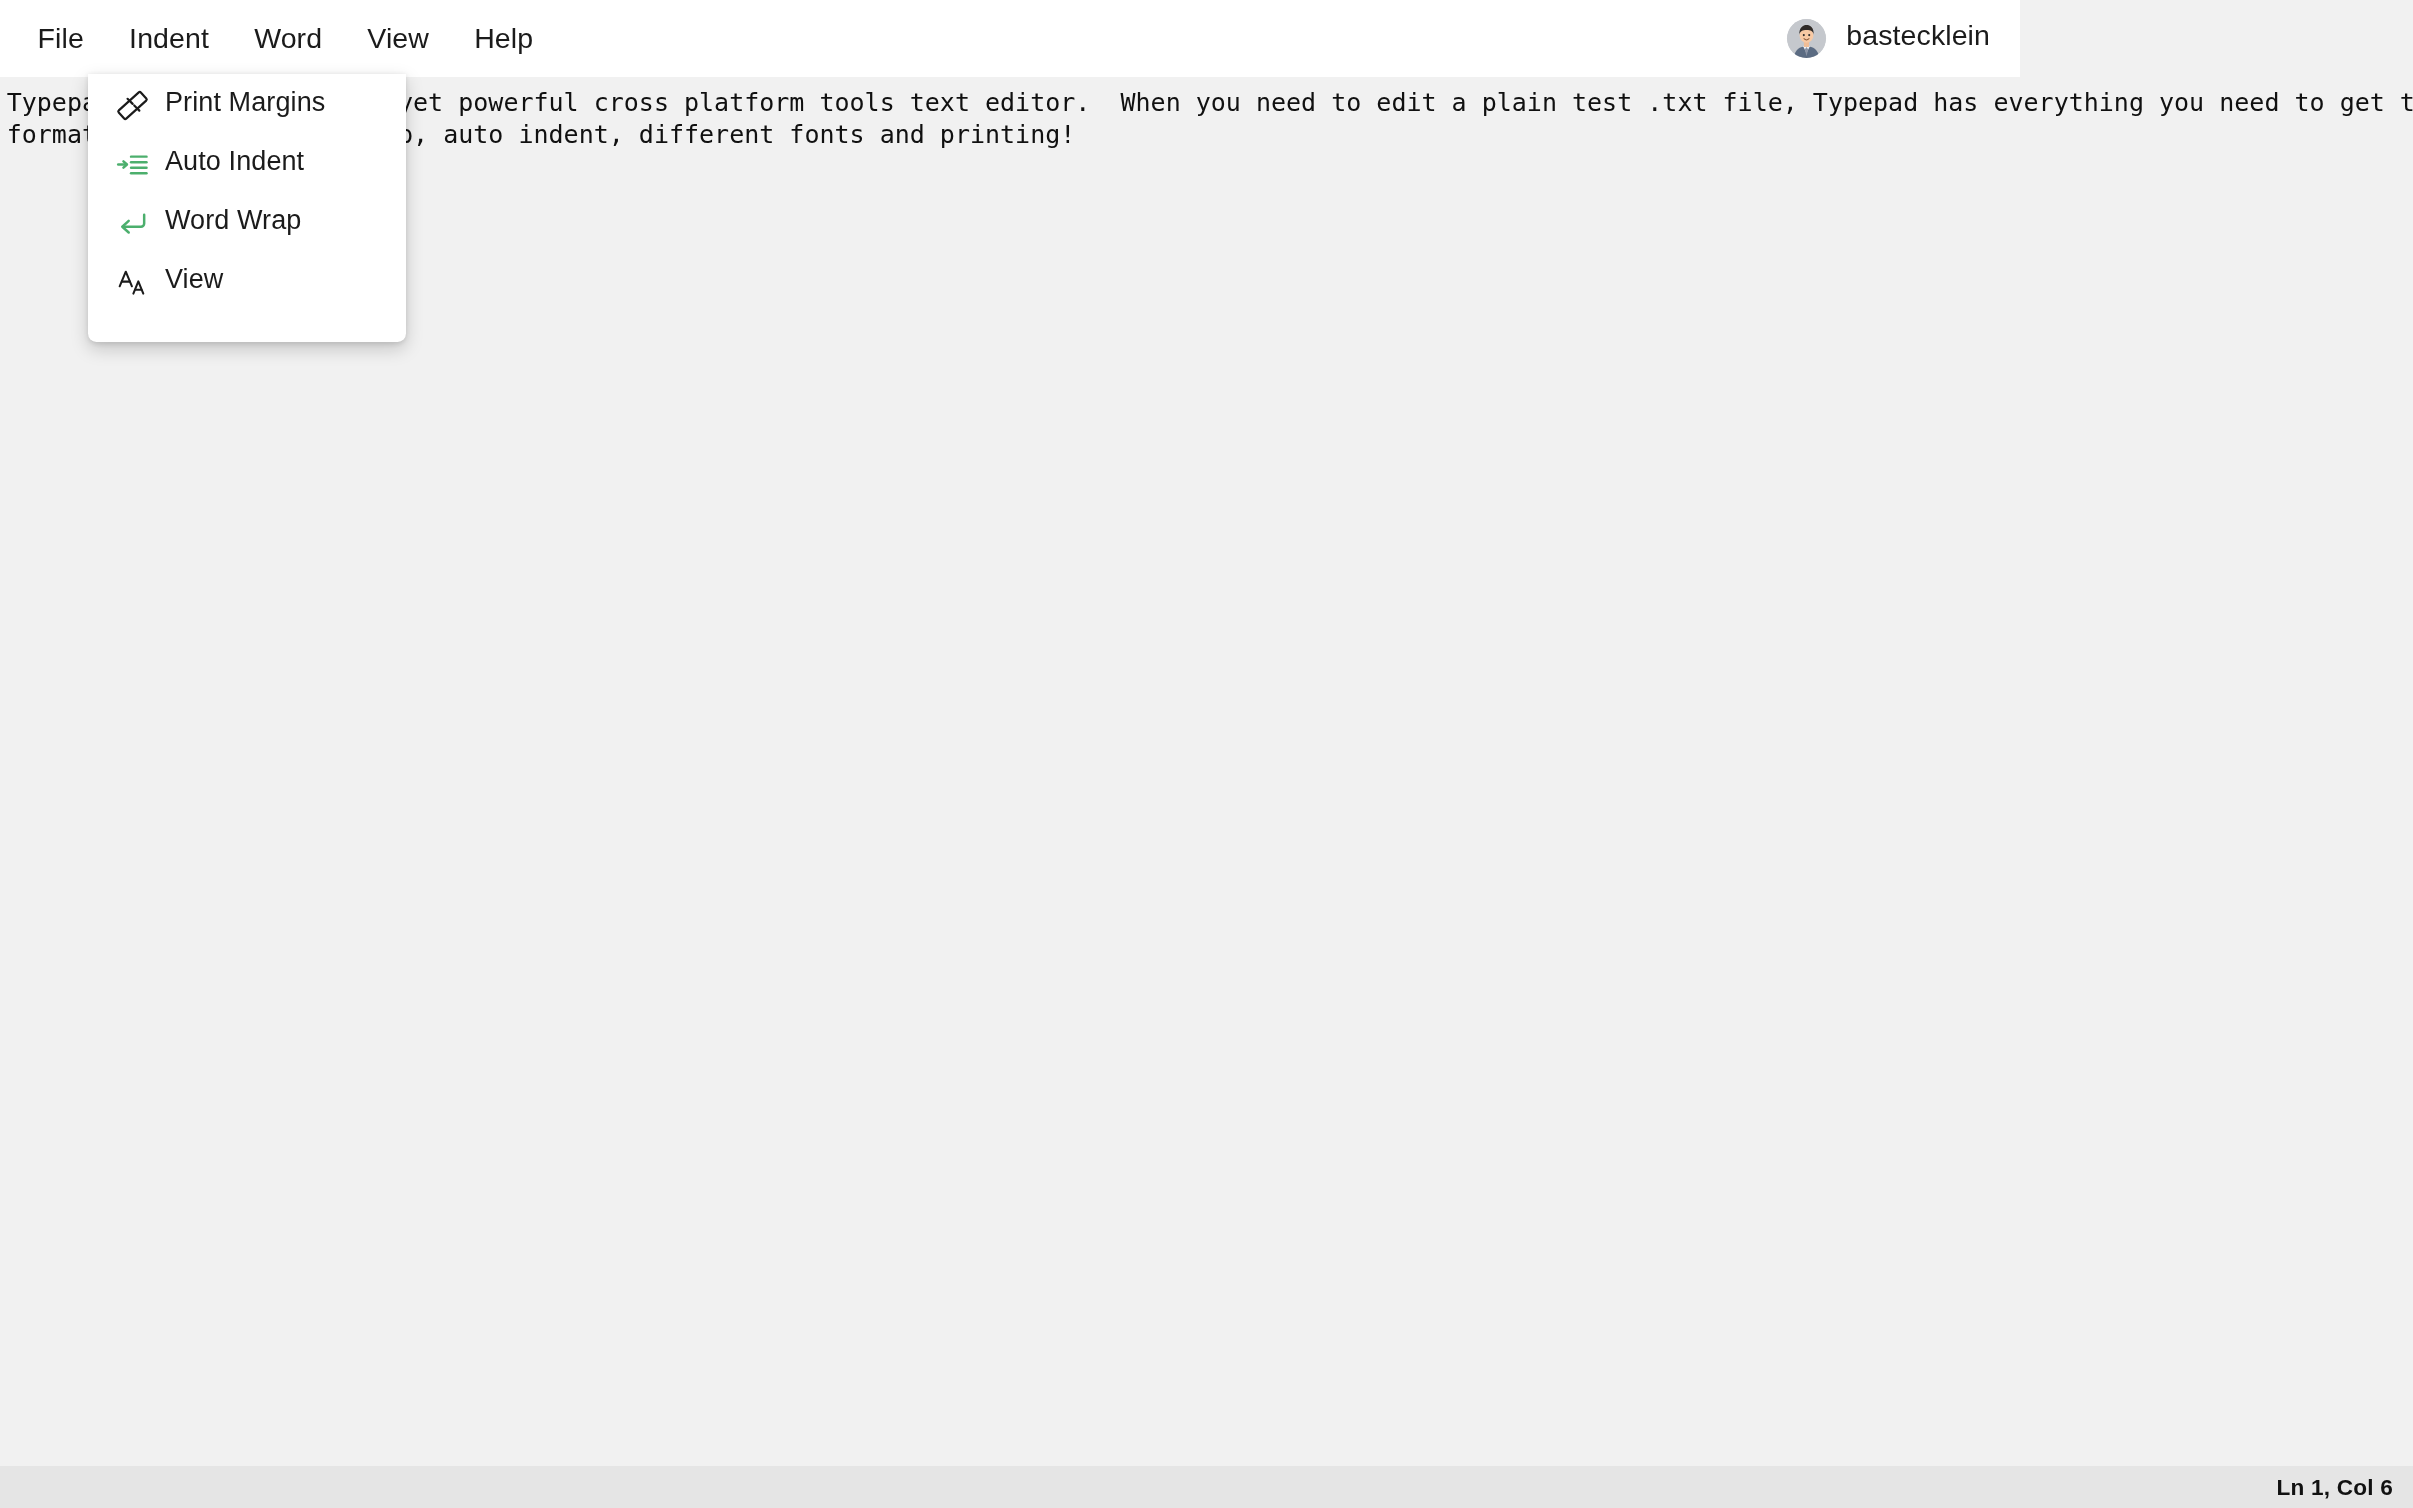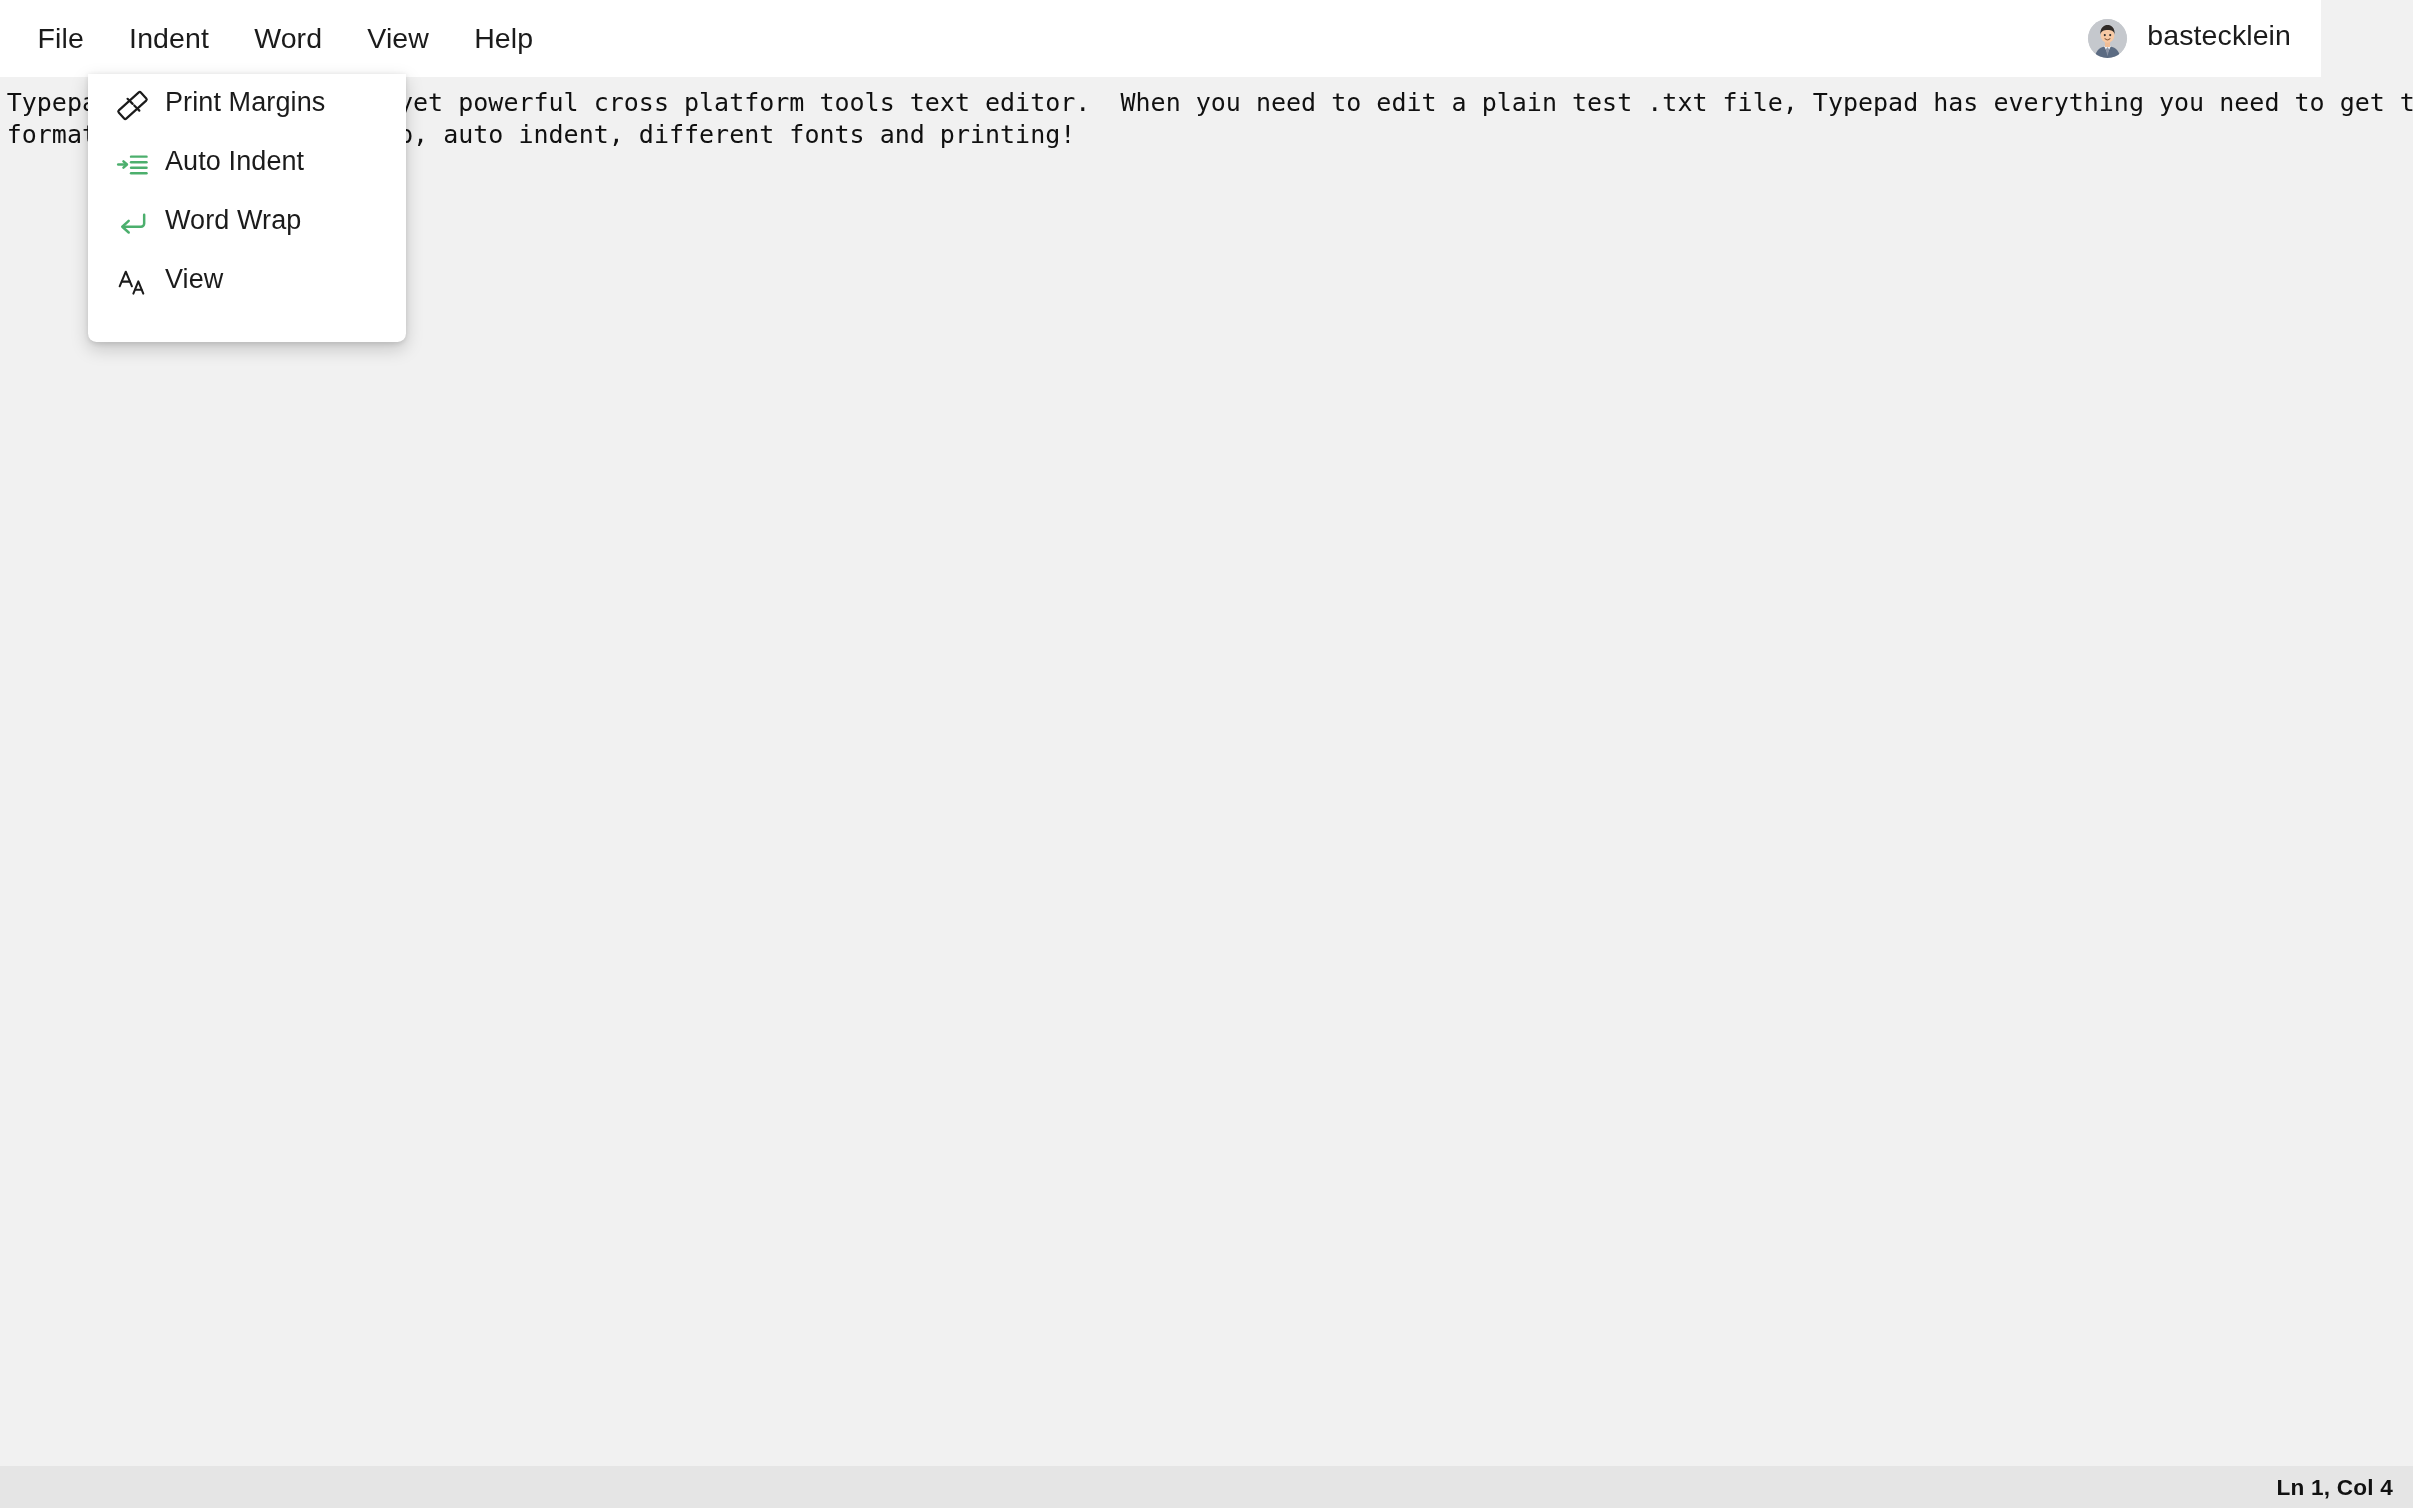--- a/index.html
+++ b/index.html
@@ -19,21 +19,21 @@
     position: relative;
     width: 2413px;
     height: 1508px;
     background: #f1f1f1;
   }
 
   
   .menubar {
     position: absolute;
     top: 0; left: 0;
-    width: 2321px;
+    width: 2020px;
     height: 77px;
     background: #ffffff;
     display: flex;
     align-items: center;
     box-sizing: border-box;
     padding: 0 20px 1px 15px;
     z-index: 30;
   }
   .menu-items {
     display: flex;
@@ -256,17 +256,17 @@
           <path d="M12.6 19.6 L16.0 11.2 L19.4 19.6"></path>
           <path d="M13.9 16.9 H18.1"></path>
         </svg>
       </span>
       <span class="dd-label">View</span>
     </div>
 
   </div>
 
   <div class="statusbar">
-    <span class="status-text">Ln 1, Col 4</span>
+    <span class="status-text">Ln 1, Col 6</span>
   </div>
 
 </div>
 
 
 </body></html>

